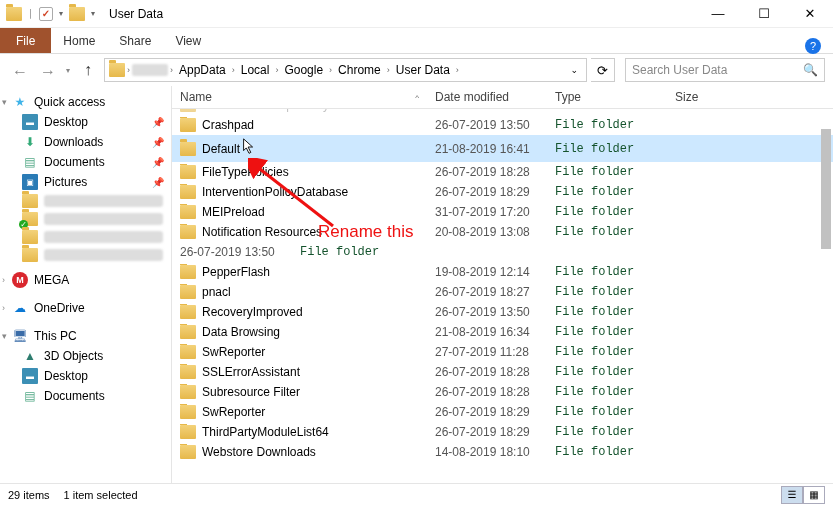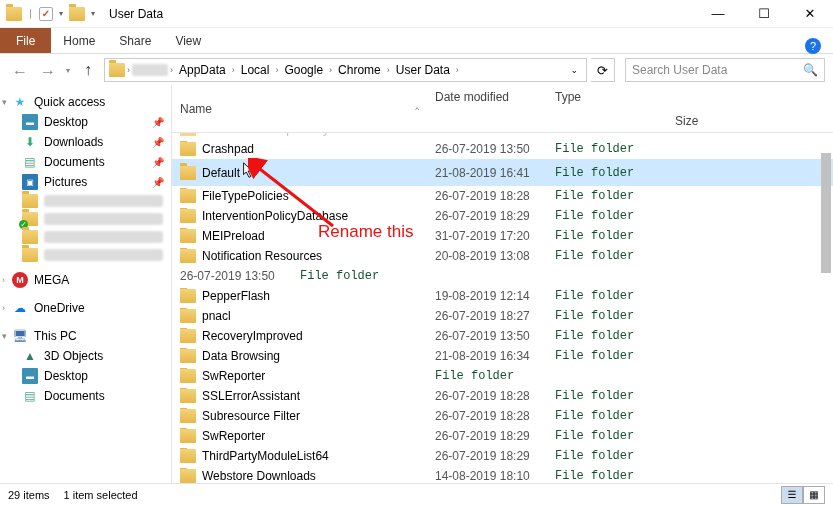--- a/index.html
+++ b/index.html
@@ -60,21 +60,21 @@
 .nav-folder-blur .bl { flex:1; height:12px; background:#ddd; border-radius:3px; filter:blur(1px); }
 .nav-folder-blur.ok .folder-mini::after { content:"✓"; position:absolute; bottom:-3px; left:-3px; font-size:8px; color:#fff; background:#2a2; border-radius:50%; width:9px; height:9px; line-height:9px; text-align:center; }
 
 
 .filepane { flex:1; display:flex; flex-direction:column; overflow:hidden; }
 .cols { display:flex; border-bottom:1px solid #e5e5e5; font-size:12px; color:#444; }
 .col { padding:4px 8px; }
 .col.name { width:255px; display:flex; align-items:center; gap:6px; }
 .col.date { width:120px; }
 .col.type { width:120px; }
-.col.size { flex:1;margin-top:24px; }
+.col.size { flex:1; }
 .sort-ind { margin-left:auto; font-size:8px; color:#666; }
 .rows { overflow-y:auto; flex:1; position:relative; }
 .row { display:flex; align-items:center; font-size:12px; padding:2px 0; }
 .row.sel { background:#cde8ff; }
 .row.cut { color:#999; }
 .cell { padding:1px 8px; white-space:nowrap; overflow:hidden; text-overflow:ellipsis; }
 .cell.name { width:255px; display:flex; align-items:center; gap:6px; }
 .cell.date { width:120px; color:#555; }
 .cell.type { width:120px; color:#14532d;font-family:Liberation Mono, monospace; }
 .cursor { width:14px; height:18px; margin-left:-4px; }
@@ -335,20 +335,21 @@
             <span>Data Browsing</span>
           </div>
           <div class="cell date">21-08-2019 16:34</div>
           <div class="cell type">File folder</div>
         </div>
         <div class="row">
           <div class="cell name">
             <span class="folder-mini"></span>
             <span>SwReporter</span>
           </div>
+          <div class="cell date">27-07-2019 11:28</div>
           <div class="cell type">File folder</div>
         </div>
         <div class="row">
           <div class="cell name">
             <span class="folder-mini"></span>
             <span>SSLErrorAssistant</span>
           </div>
           <div class="cell date">26-07-2019 18:28</div>
           <div class="cell type">File folder</div>
         </div>

